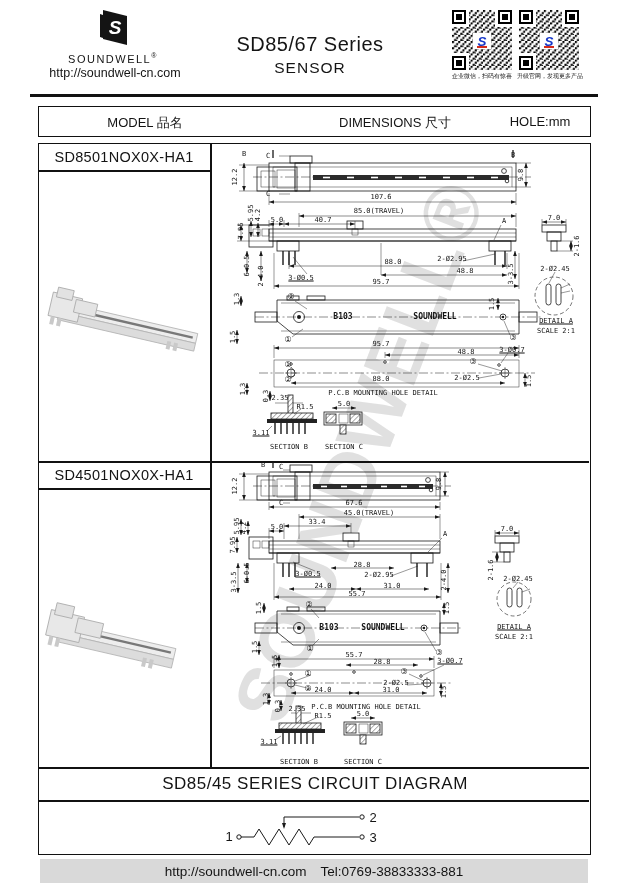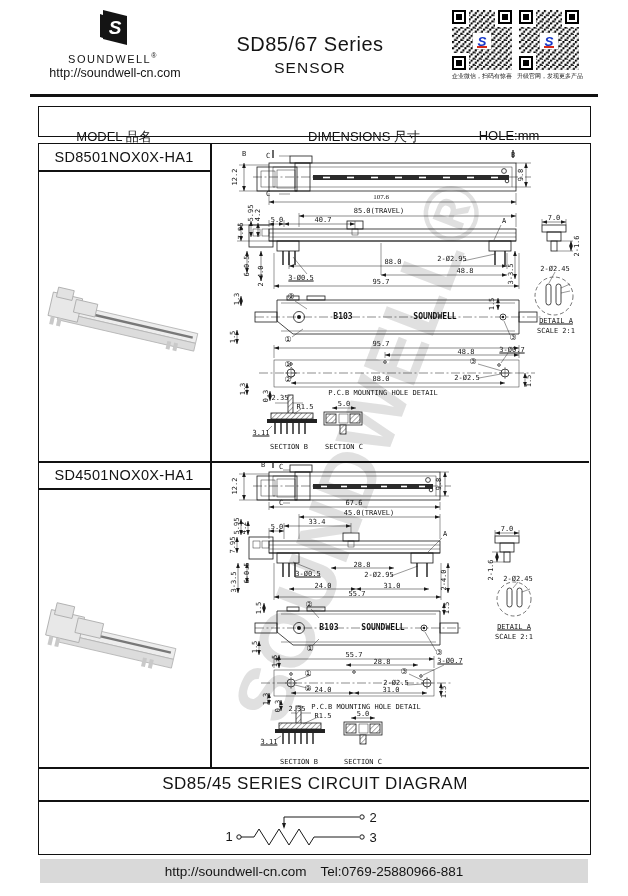--- a/index.html
+++ b/index.html
@@ -11,21 +11,21 @@
       transform:translate(-50%,-50%) rotate(-69deg);pointer-events:none;
       font-family:"Liberation Sans",sans-serif;}
   .hdr-brand{font-size:11px;letter-spacing:1.5px;text-align:center;}
   .hdr-brand sup{font-size:7px;}
   .hdr-url{font-size:12.5px;text-align:center;}
   .doc-title{font-size:20px;text-align:center;letter-spacing:.5px;}
   .doc-sub{font-size:15.5px;text-align:center;letter-spacing:1px;}
   .qr-cap{font-size:6px;text-align:center;white-space:nowrap;}
   .rule{background:#111;}
   .box{position:absolute;border:1.6px solid #111;box-sizing:border-box;background:transparent;z-index:1;}
-  .th-label{position:absolute;font-size:13px;transform:translateX(-50%);white-space:nowrap;top:21px;}
+  .th-label{position:absolute;font-size:13px;transform:translateX(-50%);white-space:nowrap;top:7px;margin-left:31px;}
   .model-name{position:absolute;font-size:14.5px;letter-spacing:.3px;transform:translate(-50%,-50%);white-space:nowrap;}
   .hline{position:absolute;background:#111;height:1.6px;}
   .vline{position:absolute;background:#111;width:1.6px;}
   .draw{position:absolute;z-index:1;}
   .draw svg{position:absolute;left:0;top:0;}
   .dim{position:absolute;font-family:"DejaVu Sans Mono","DejaVu Sans",monospace;
        color:#141414;white-space:nowrap;line-height:1;z-index:2;
        transform:translate(-50%,-50%);text-underline-offset:1px;}
   .circuit-title{position:absolute;font-size:17px;letter-spacing:.5px;transform:translate(-50%,-50%);white-space:nowrap;}
   .footer{position:absolute;left:40px;top:859px;width:548px;height:24px;background:#d9d9d9;
@@ -291,21 +291,21 @@
           <rect x="256" y="29.7" width="7" height="1.6"></rect>
             <rect x="280" y="29.7" width="7" height="1.6"></rect>
         </g>
       </svg>
     <span class="dim" style="left: 33px; top: 7px; font-size: 7px; transform: translate(-50%, -50%);">B</span>
         <span class="dim" style="left: 57px; top: 9px; font-size: 7px; transform: translate(-50%, -50%);">C</span>
         <span class="dim" style="left: 302px; top: 8px; font-size: 7px; transform: translate(-50%, -50%);">B</span>
         <span class="dim" style="left: 24px; top: 30px; font-size: 7px; transform: translate(-50%, -50%) rotate(-90deg);">12.2</span>
         <span class="dim" style="left: 310px; top: 28px; font-size: 7px; transform: translate(-50%, -50%) rotate(-90deg);">9.8</span>
         <span class="dim" style="left: 57px; top: 47px; font-size: 7px; transform: translate(-50%, -50%);">C</span>
-        <span class="dim" style="left: 170px; top: 50px; font-size: 7px; transform: translate(-50%, -50%); font-family: Liberation Serif, serif;">107.6</span>
+        <span class="dim" style="left: 170px; top: 50px; font-size: 7px; transform: translate(-50%, -50%);">107.6</span>
         <span class="dim" style="left: 168px; top: 64px; font-size: 7px; transform: translate(-50%, -50%);">85.0(TRAVEL)</span>
         <span class="dim" style="left: 66px; top: 73px; font-size: 7px; transform: translate(-50%, -50%);">5.0</span>
         <span class="dim" style="left: 112px; top: 73px; font-size: 7px; transform: translate(-50%, -50%);">40.7</span>
         <span class="dim" style="left: 40px; top: 66px; font-size: 7px; transform: translate(-50%, -50%) rotate(-90deg);">5.95</span>
         <span class="dim" style="left: 47px; top: 68px; font-size: 7px; transform: translate(-50%, -50%) rotate(-90deg);">4.2</span>
         <span class="dim" style="left: 30px; top: 84px; font-size: 7px; transform: translate(-50%, -50%) rotate(-90deg);">7.95</span>
         <span class="dim" style="left: 293px; top: 74px; font-size: 7px; transform: translate(-50%, -50%);">A</span>
         <span class="dim" style="left: 343px; top: 71px; font-size: 7px; transform: translate(-50%, -50%);">7.0</span>
         <span class="dim" style="left: 36px; top: 119px; font-size: 7px; transform: translate(-50%, -50%) rotate(-90deg);">6-0.5</span>
         <span class="dim" style="left: 50px; top: 129px; font-size: 7px; transform: translate(-50%, -50%) rotate(-90deg);">2-4.0</span>
@@ -541,16 +541,16 @@
       </g>
       <path d="M83,18 L87,18 L85,24 z" fill="#1a1a1a"></path>
       <text x="30" y="36" text-anchor="middle" font-size="13" font-family="DejaVu Serif, serif" fill="#141414">1</text>
       <text x="174" y="17" text-anchor="middle" font-size="13" font-family="DejaVu Serif, serif" fill="#141414">2</text>
       <text x="174" y="37" text-anchor="middle" font-size="13" font-family="DejaVu Serif, serif" fill="#141414">3</text>
     </svg>
   </div>
 
   <div class="footer">
     <span>http://soundwell-cn.com</span>
-    <span>Tel:0769-25880966-881</span>
+    <span>Tel:0769-38833333-881</span>
   </div>
 
 </div>
 
 </body></html>

